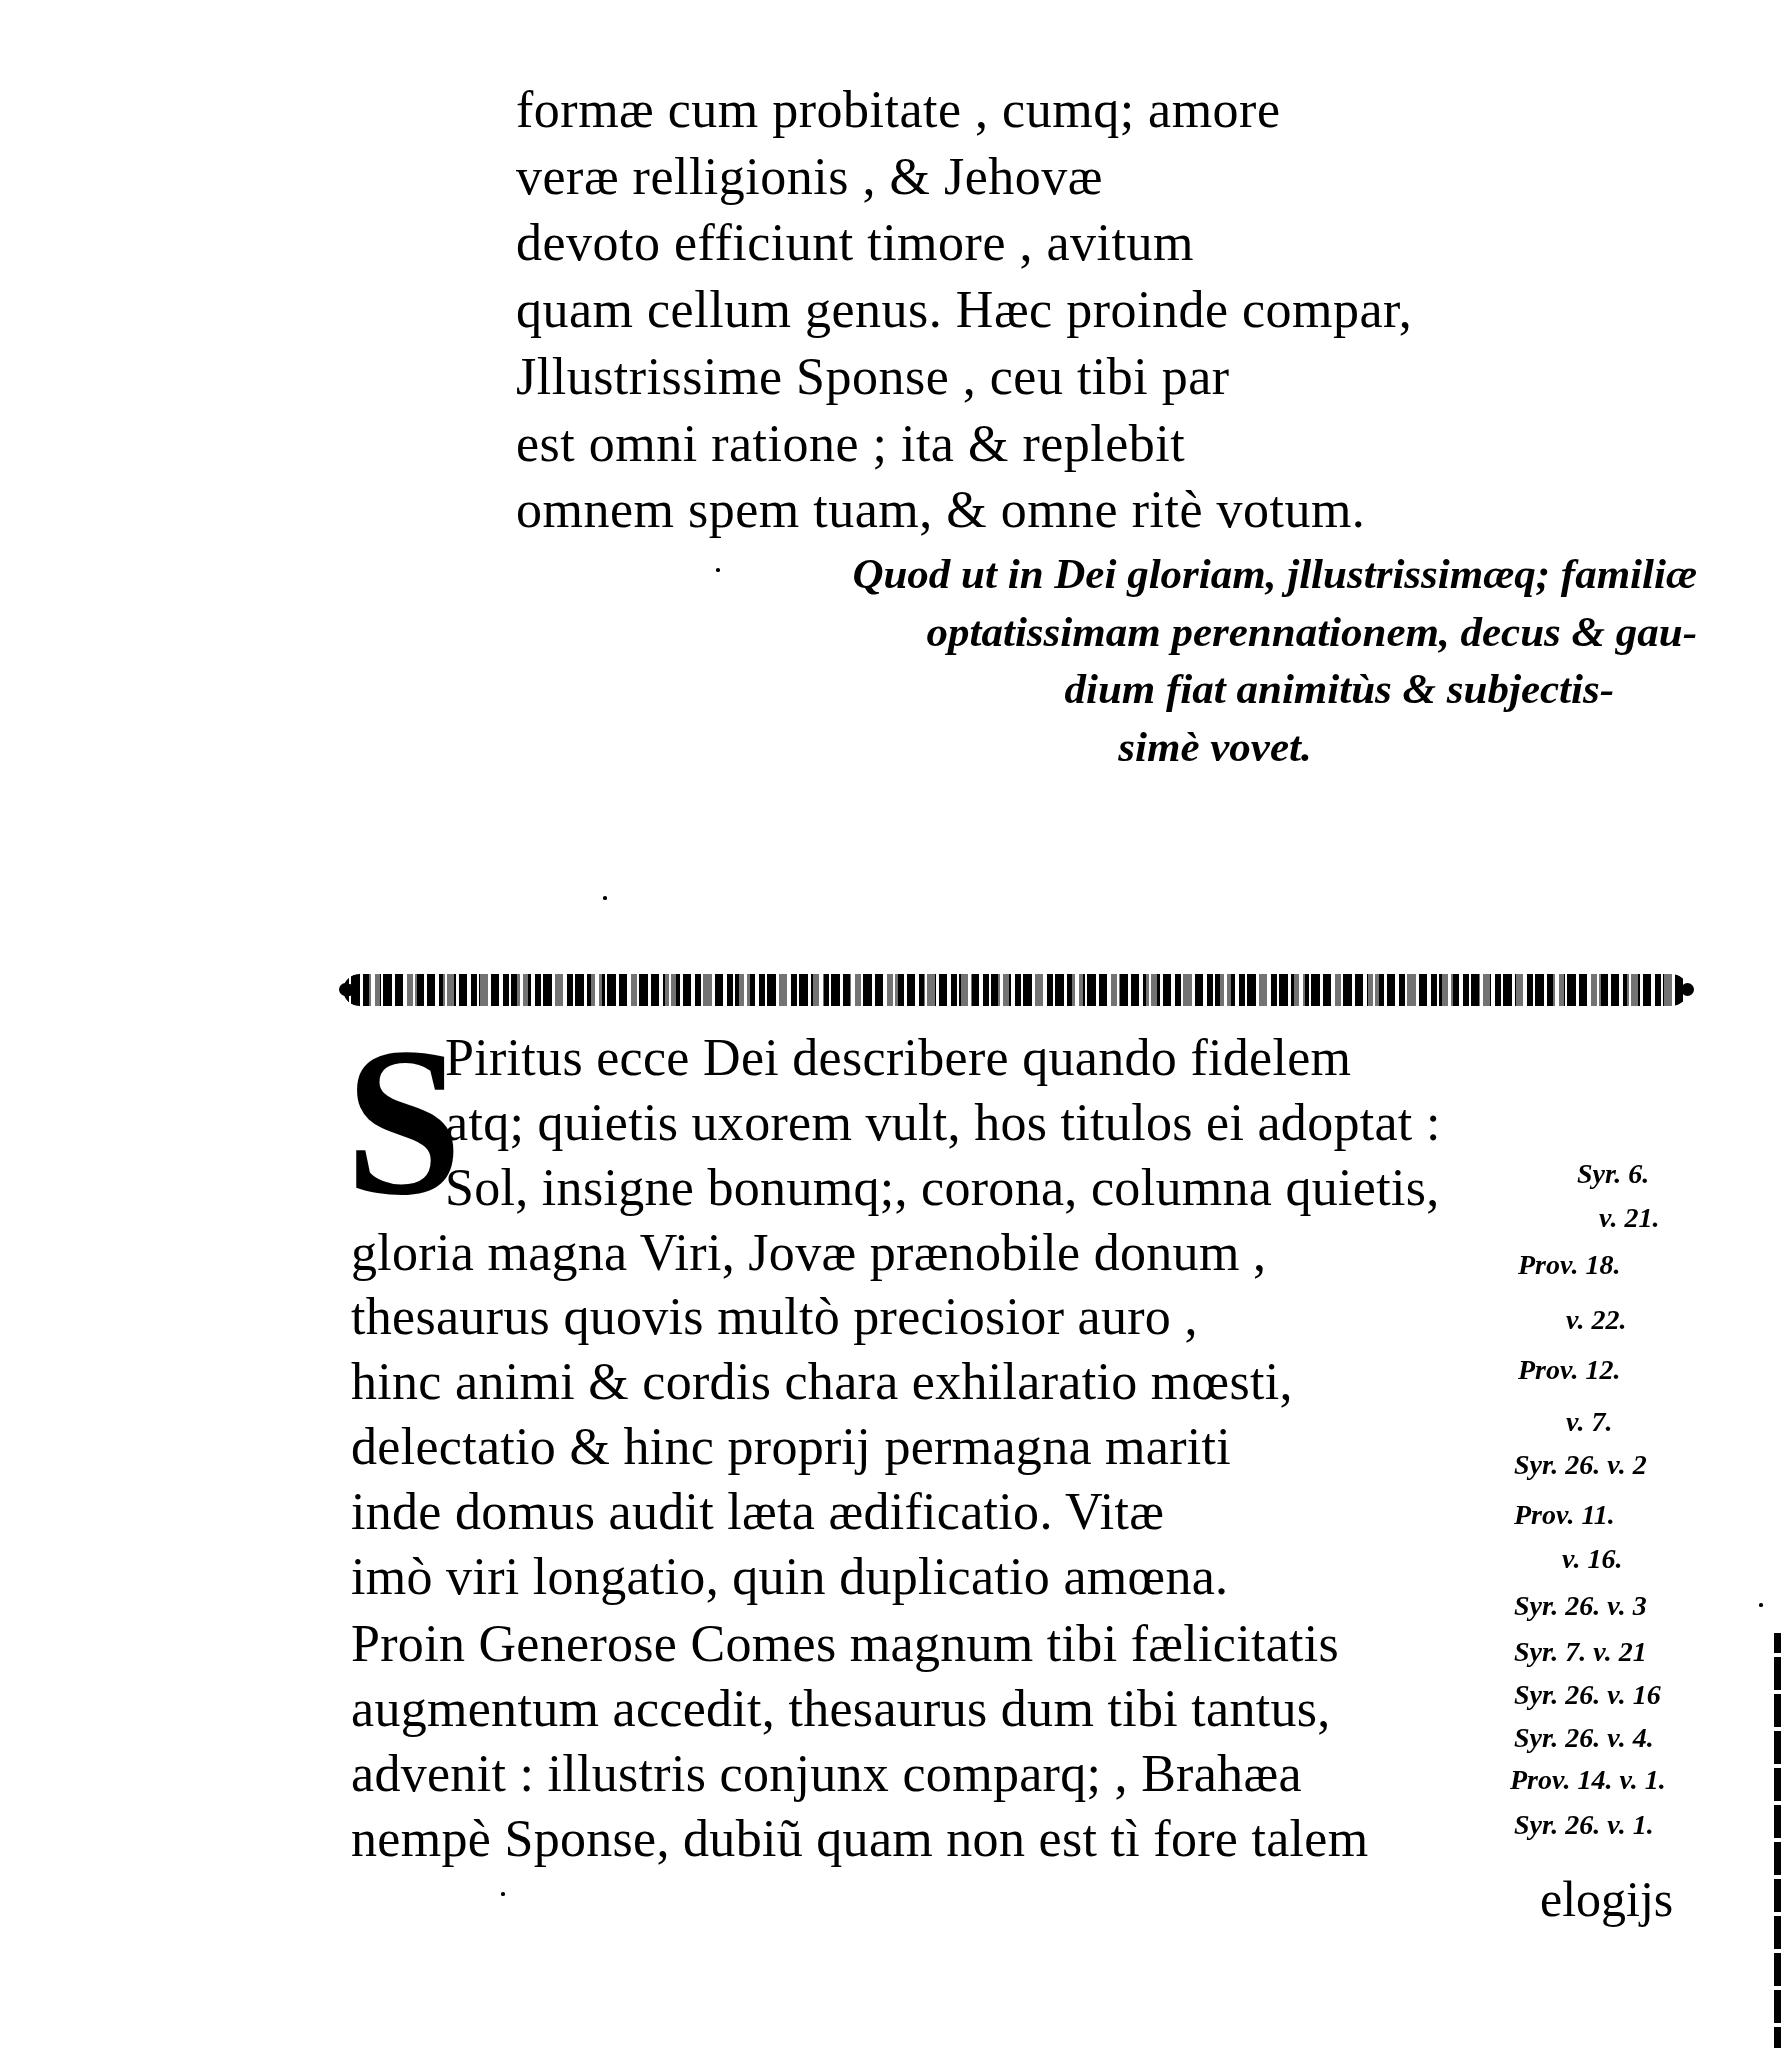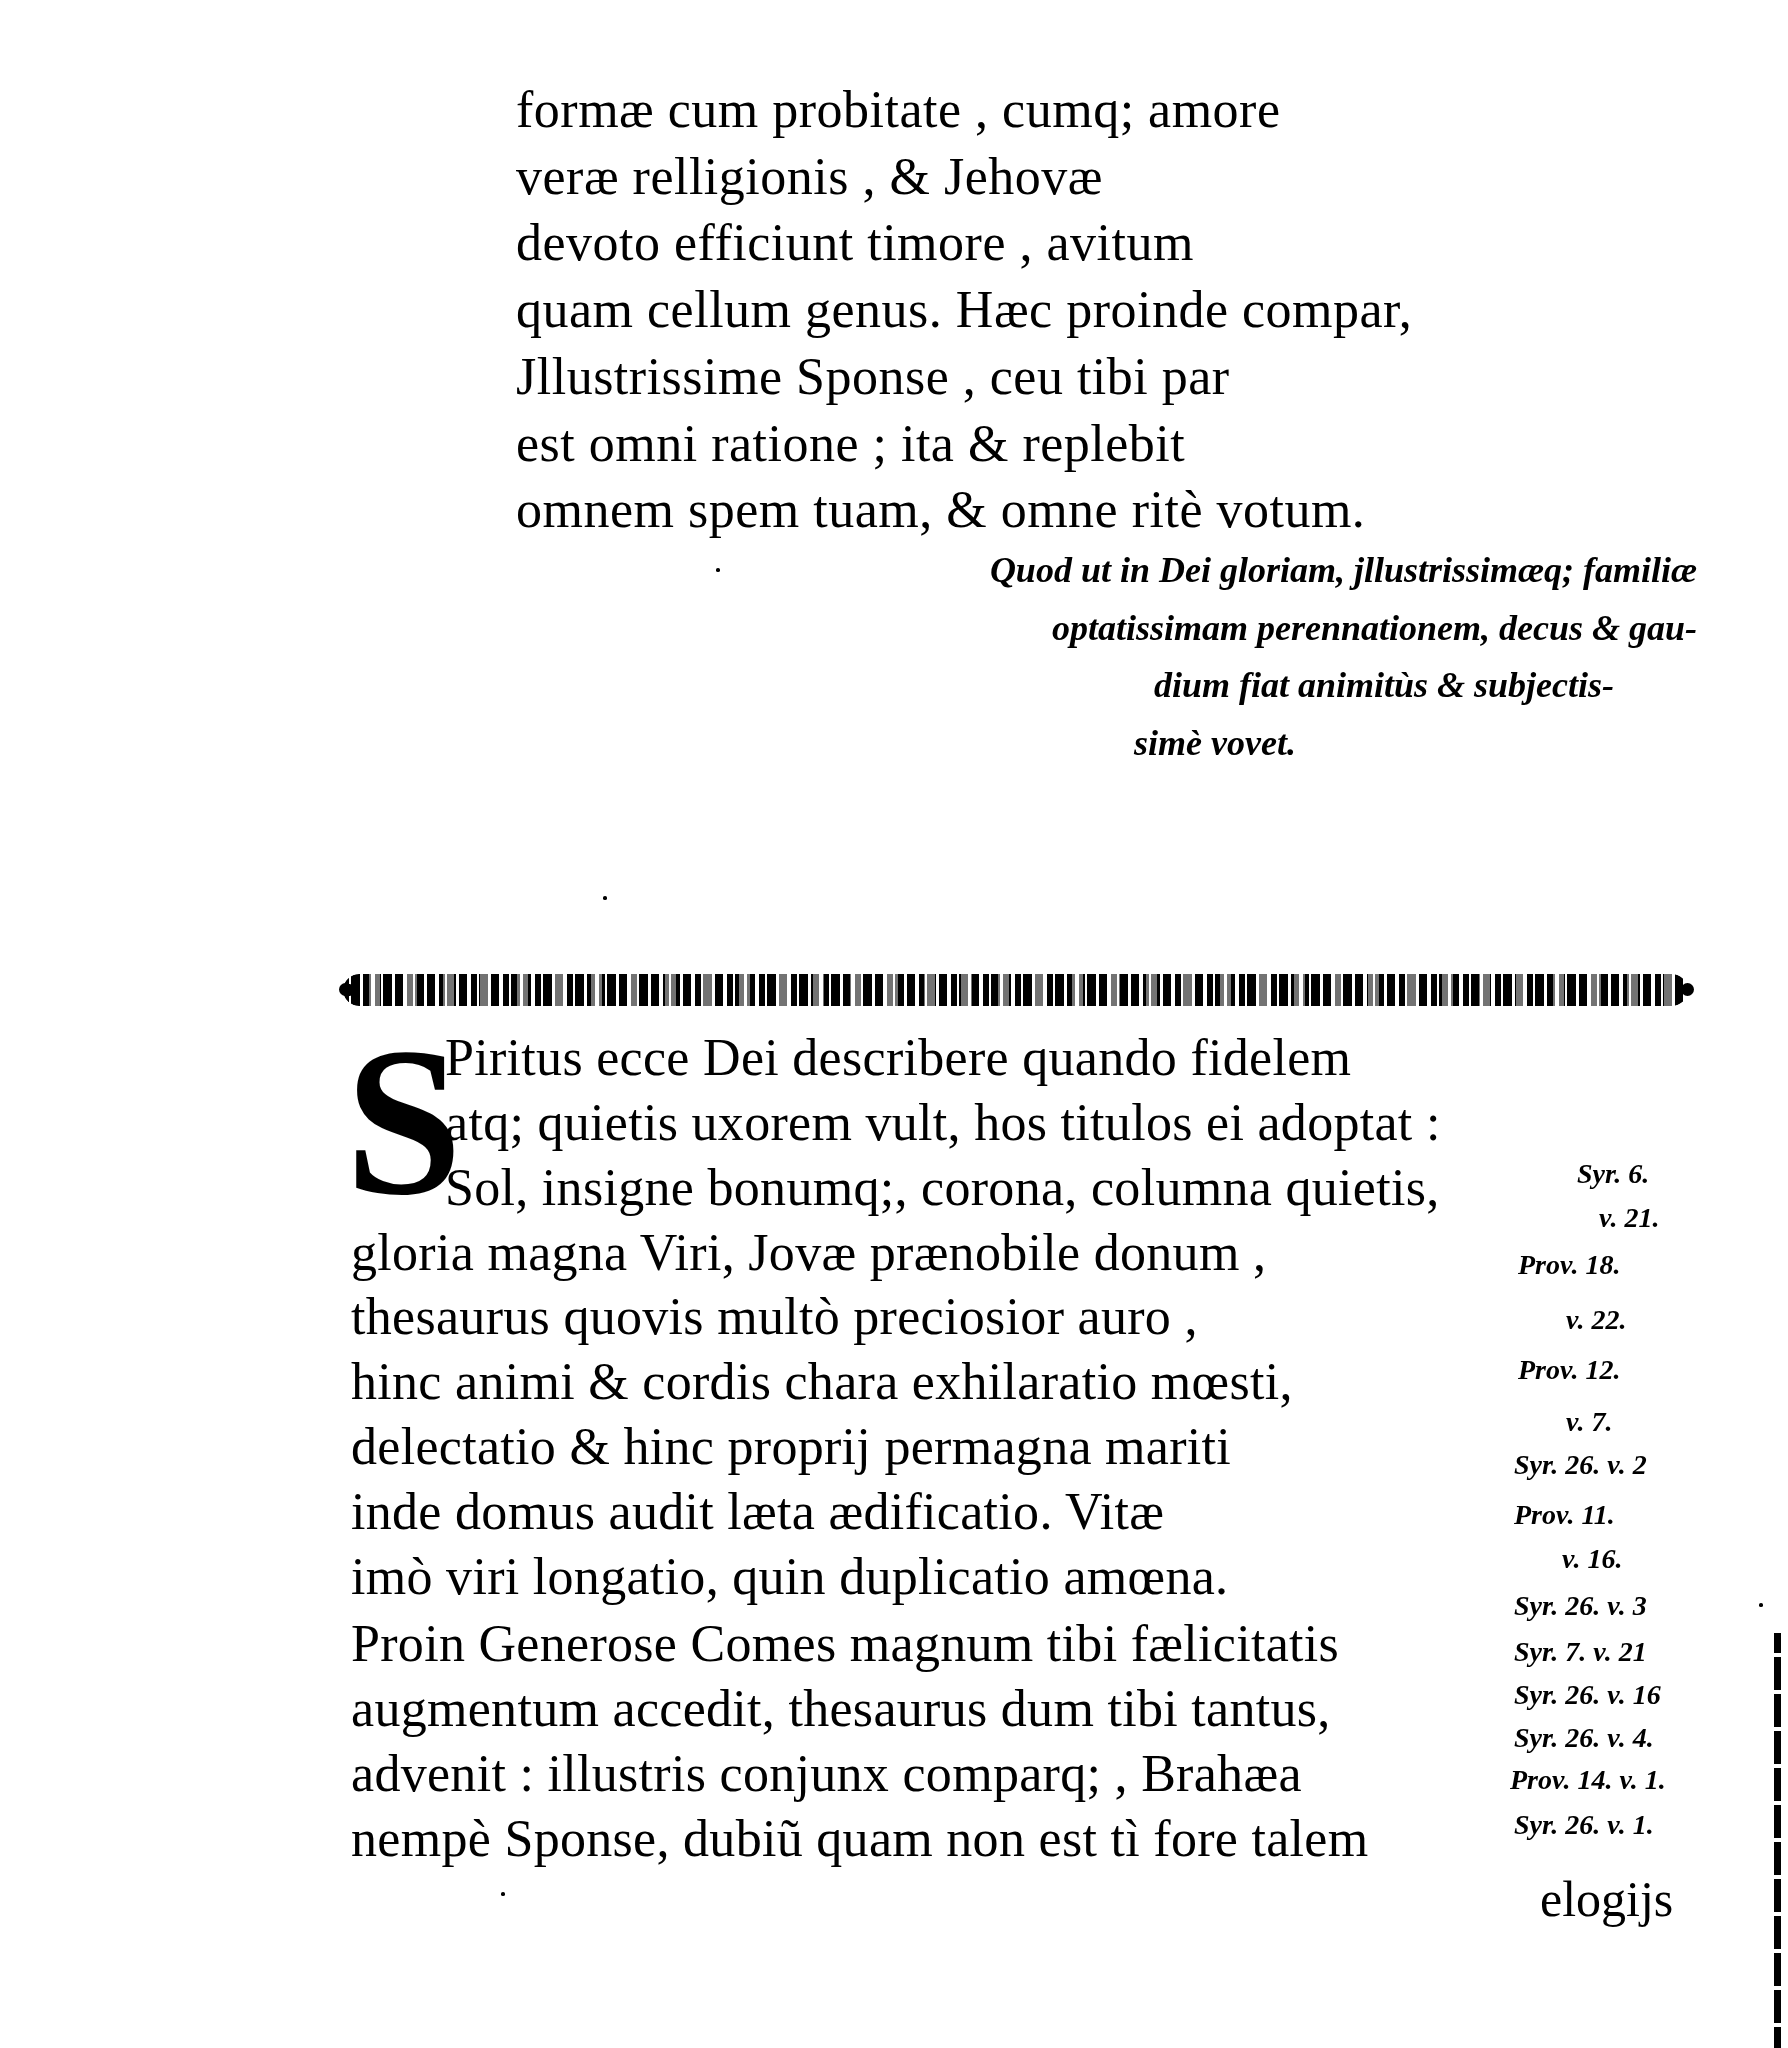--- a/index.html
+++ b/index.html
@@ -4,21 +4,21 @@
 <style>
   html, body { margin: 0; padding: 0; background: #ffffff; }
   body {
     width: 1788px; height: 2048px; position: relative; overflow: hidden;
     font-family: "Liberation Serif", "DejaVu Serif", serif; color: #000;
   }
   .page { position: absolute; inset: 0; }
   .line { position: absolute; white-space: nowrap; }
   .upper .line { left: 516px; font-size: 52px; letter-spacing: 0.5px; }
   .closing .line {
-    font-style: italic; font-weight: bold; font-size: 36px;
+    font-style: italic; font-weight: bold; font-size: 43px;
     text-align: right; white-space: nowrap; font-family: Liberation Serif, serif;
   }
   .sig-name {
     position: absolute; left: 657px; top: 759px;
     font-size: 82px; letter-spacing: 2.8px; font-variant: small-caps;
   }
   .sig-title { position: absolute; font-size: 43px; white-space: nowrap; }
   .ornament {
     position: absolute; left: 343px; top: 974px; width: 1345px; height: 32px;
     background:

